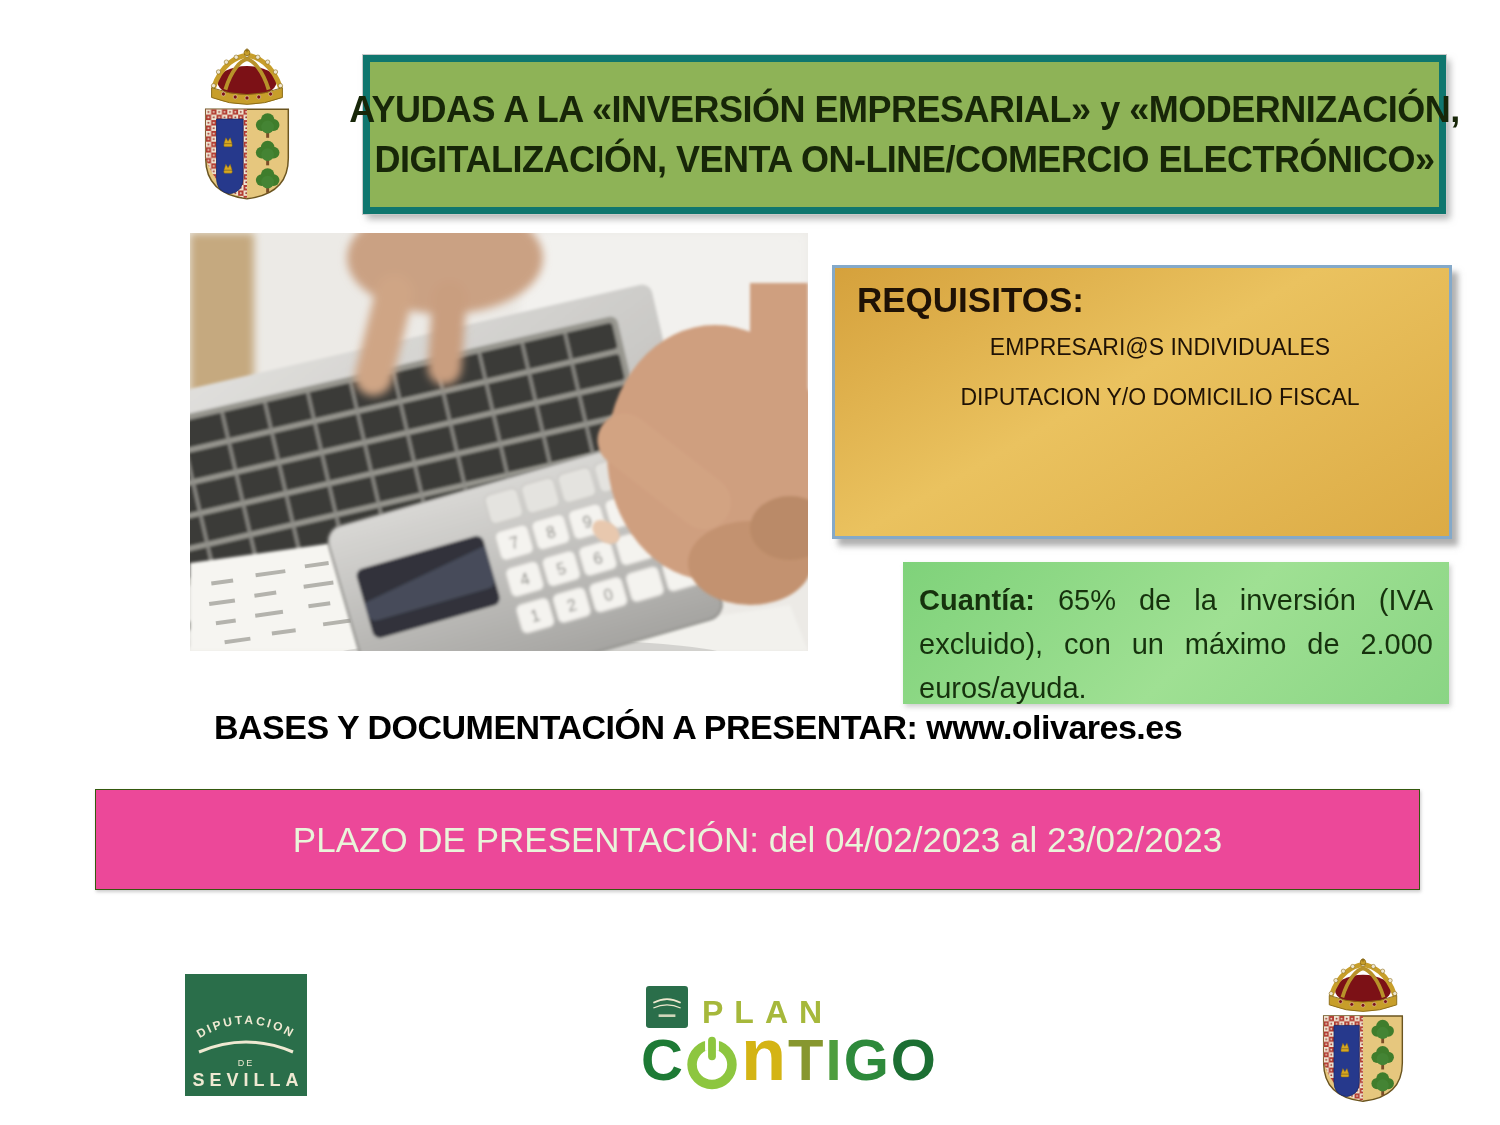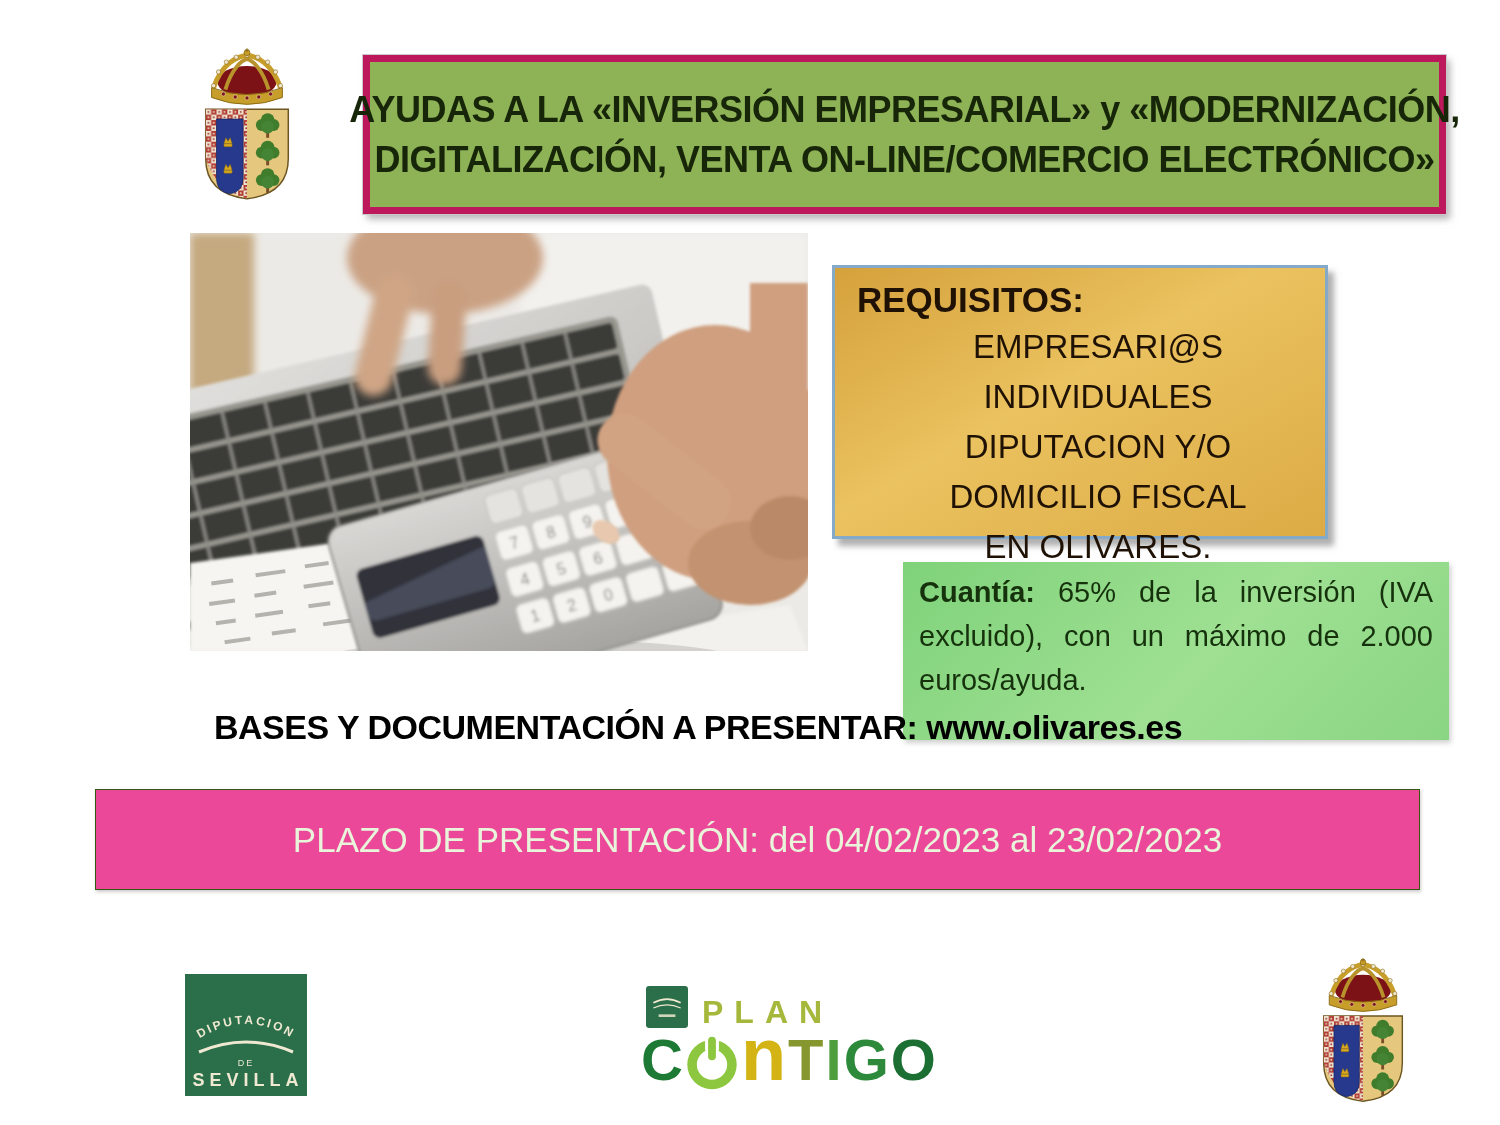--- a/index.html
+++ b/index.html
@@ -7,49 +7,49 @@
   .poster { position:relative; width:1500px; height:1125px; background:#ffffff; overflow:hidden; }
 
   
   .coa { position:absolute; }
   .coa-top { left:188px; top:48px; width:118px; height:156px; }
   .coa-bottom { left:1296px; top:958px; width:134px; height:148px; }
 
   
   .title-banner{
     position:absolute; left:363px; top:55px; width:1083px; height:159px;
-    background:#8eb357; border:7px solid #be185d;
+    background:#8eb357; border:7px solid #0f766e;
     box-shadow:0 0 0 1px #c9c9c9, 4px 5px 7px rgba(120,120,120,.55);
     display:flex; flex-direction:column; justify-content:center; align-items:center;
   }
   .title-banner .tl{
     color:#172608; font-weight:bold; font-size:36px; letter-spacing:-0.5px;
     line-height:50px; text-align:center; white-space:nowrap;
   }
 
   
   .photo-wrap{ position:absolute; left:190px; top:233px; width:618px; height:418px; }
   .photo-wrap svg{ width:100%; height:100%; display:block; }
 
   
   .req-box{
-    position:absolute; left:832px; top:265px; width:496px; height:274px;
+    position:absolute; left:832px; top:265px; width:620px; height:274px;
     background:linear-gradient(150deg,#d5a13c 0%, #eac25f 45%, #dcab45 100%);
     border:3px solid #84a9c9;
     box-shadow:6px 7px 6px rgba(110,110,110,.55);
     padding:12px 22px 0 22px; color:#1f1205;
   }
   .req-box .req-heading{ font-size:35px; font-weight:bold; text-align:left; margin-bottom:2px; }
-  .req-box .req-line{ font-size:33px; text-align:center; line-height:50px;margin-left:36px; }
+  .req-box .req-line{ font-size:23px; text-align:center; line-height:50px;margin-left:36px; }
 
   
   .cuantia-box{
-    position:absolute; left:903px; top:562px; width:546px; height:178px;
+    position:absolute; left:903px; top:562px; width:546px; height:142px;
     background:linear-gradient(135deg,#7fd27a 0%, #9fe093 55%, #8ad584 100%);
-    padding:8px 16px 0 16px;
+    padding:16px 16px 0 16px;
     box-shadow:2px 3px 5px rgba(150,150,150,.45);
   }
   .cuantia-box p{ font-size:29px; line-height:44px; color:#16320d; text-align:justify; }
   .cuantia-box b{ font-weight:bold; }
 
   
   .bases-line{
     position:absolute; left:178px; top:708px; width:1100px;
     font-size:34px; font-weight:bold; color:#000000; letter-spacing:-0.5px; white-space:nowrap;margin-left:36px;
   }
@@ -283,21 +283,20 @@
         <ellipse cx="416" cy="299" rx="15" ry="10" transform="rotate(35 416 299)" fill="#e8c8ae"></ellipse>
         <rect x="560" y="50" width="58" height="200" fill="#cf9f7f"></rect>
       </g>
     </svg>
   </div>
 
   <div class="req-box">
     <div class="req-heading">REQUISITOS:</div>
     <div class="req-line">EMPRESARI@S INDIVIDUALES</div>
     <div class="req-line">DIPUTACION Y/O DOMICILIO FISCAL</div>
-    <div class="req-line">EN OLIVARES.</div>
   </div>
 
   <div class="cuantia-box">
     <p><b>Cuantía:</b><span> 65% de la inversión (IVA excluido), con un máximo de 2.000 euros/ayuda.</span></p>
   </div>
 
   <div class="bases-line">
     <span>BASES Y DOCUMENTACIÓN A PRESENTAR: </span><a class="bases-url" href="#">www.olivares.es</a>
   </div>
 

